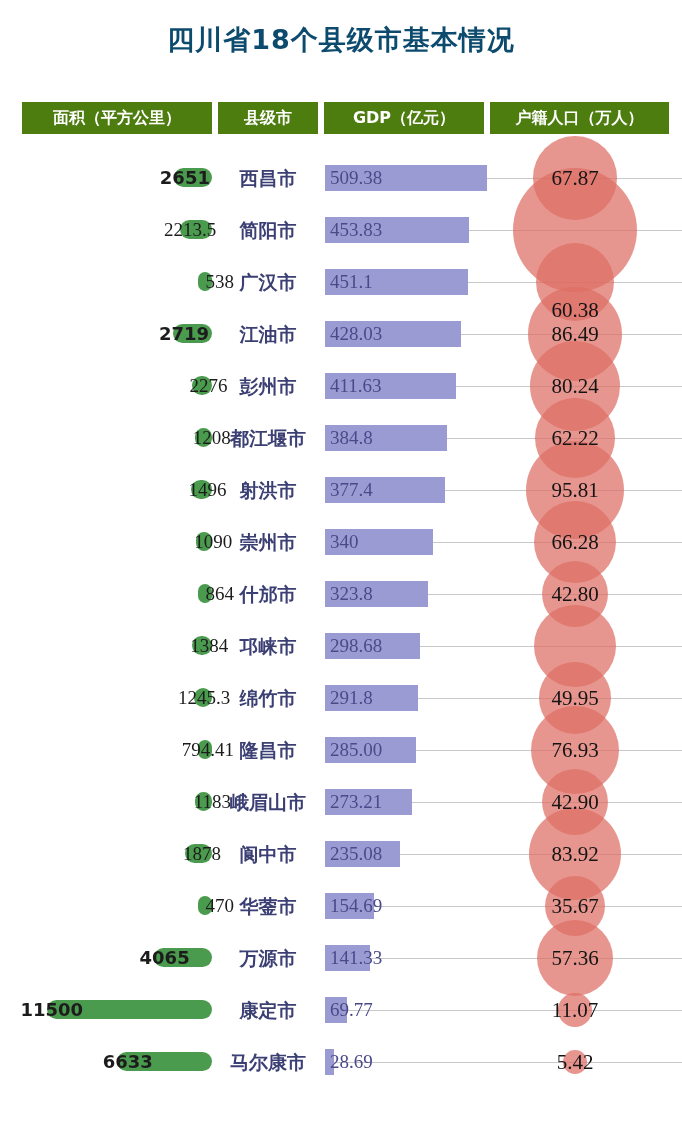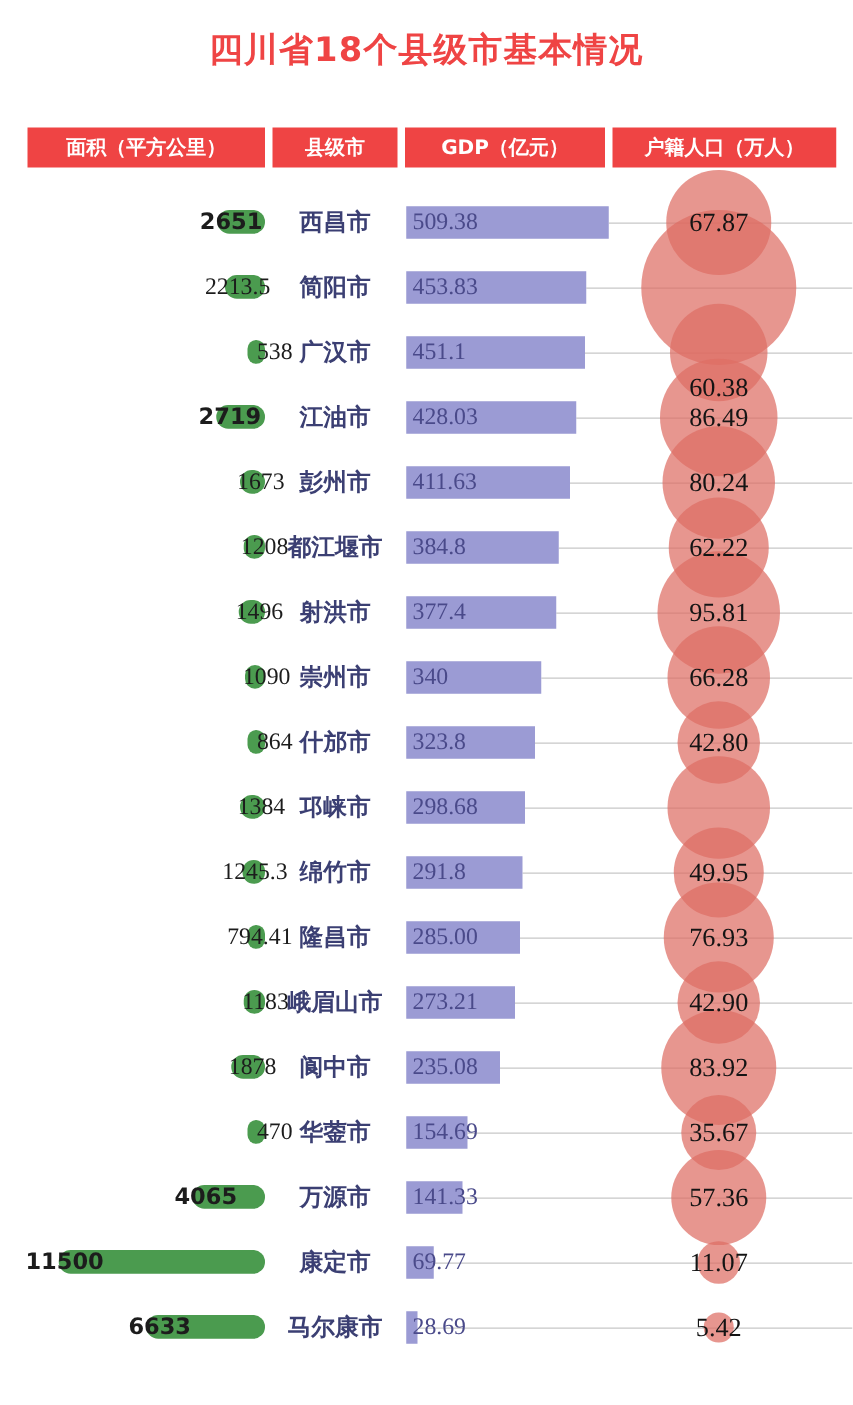--- a/index.html
+++ b/index.html
@@ -9,29 +9,29 @@
     font-family:"Liberation Sans","DejaVu Sans",sans-serif;
     overflow:hidden;
     position:relative;
   }
   #chart{position:relative;width:682px;height:1124px;}
 
   
   .title{
     position:absolute;left:0;top:22px;width:682px;
     text-align:center;
-    font-size:27px;font-weight:bold;color:#ef4444;
+    font-size:27px;font-weight:bold;color:#0c4a6e;
     letter-spacing:1px;
     font-family:"DejaVu Sans","Liberation Sans",sans-serif;
   }
 
   
   .hdr{
     position:absolute;top:102px;height:32px;
-    background:#ef4444;
+    background:#4d7c0f;
     color:#ffffff;
     font-size:16px;font-weight:bold;
     display:flex;align-items:center;justify-content:center;
     letter-spacing:0px;
     font-family:"DejaVu Sans","Liberation Sans",sans-serif;
     white-space:nowrap;
   }
   #hdr-area{left:22px;width:190px;}
   #hdr-city{left:218px;width:100px;}
   #hdr-gdp {left:324px;width:160px;}
@@ -199,21 +199,21 @@
       <div class="city" style="top: 216px;">简阳市</div>
       <div class="gdp-val" style="top: 217px;">453.83</div>
       <div class="area-val" style="top: 269px; left: 5px; width: 229px;">538</div>
       <div class="city" style="top: 268px;">广汉市</div>
       <div class="gdp-val" style="top: 269px;">451.1</div>
       <div class="pop-val" style="top: 267px; margin-top: 28px;">60.38</div>
       <div class="area-val bold" style="top: 321px; left: 5px; width: 203.988px;">2719</div>
       <div class="city" style="top: 320px;">江油市</div>
       <div class="gdp-val" style="top: 321px;">428.03</div>
       <div class="pop-val" style="top: 319px;">86.49</div>
-      <div class="area-val" style="top: 373px; left: 5px; width: 222.612px;">1673</div>
+      <div class="area-val" style="top: 373px; left: 5px; width: 222.612px;">2276</div>
       <div class="city" style="top: 372px;">彭州市</div>
       <div class="gdp-val" style="top: 373px;">411.63</div>
       <div class="pop-val" style="top: 371px;">80.24</div>
       <div class="area-val" style="top: 425px; left: 5px; width: 225.668px;">1208</div>
       <div class="city" style="top: 424px;">都江堰市</div>
       <div class="gdp-val" style="top: 425px;">384.8</div>
       <div class="pop-val" style="top: 423px;">62.22</div>
       <div class="area-val" style="top: 477px; left: 5px; width: 221.536px;">1496</div>
       <div class="city" style="top: 476px;">射洪市</div>
       <div class="gdp-val" style="top: 477px;">377.4</div>

